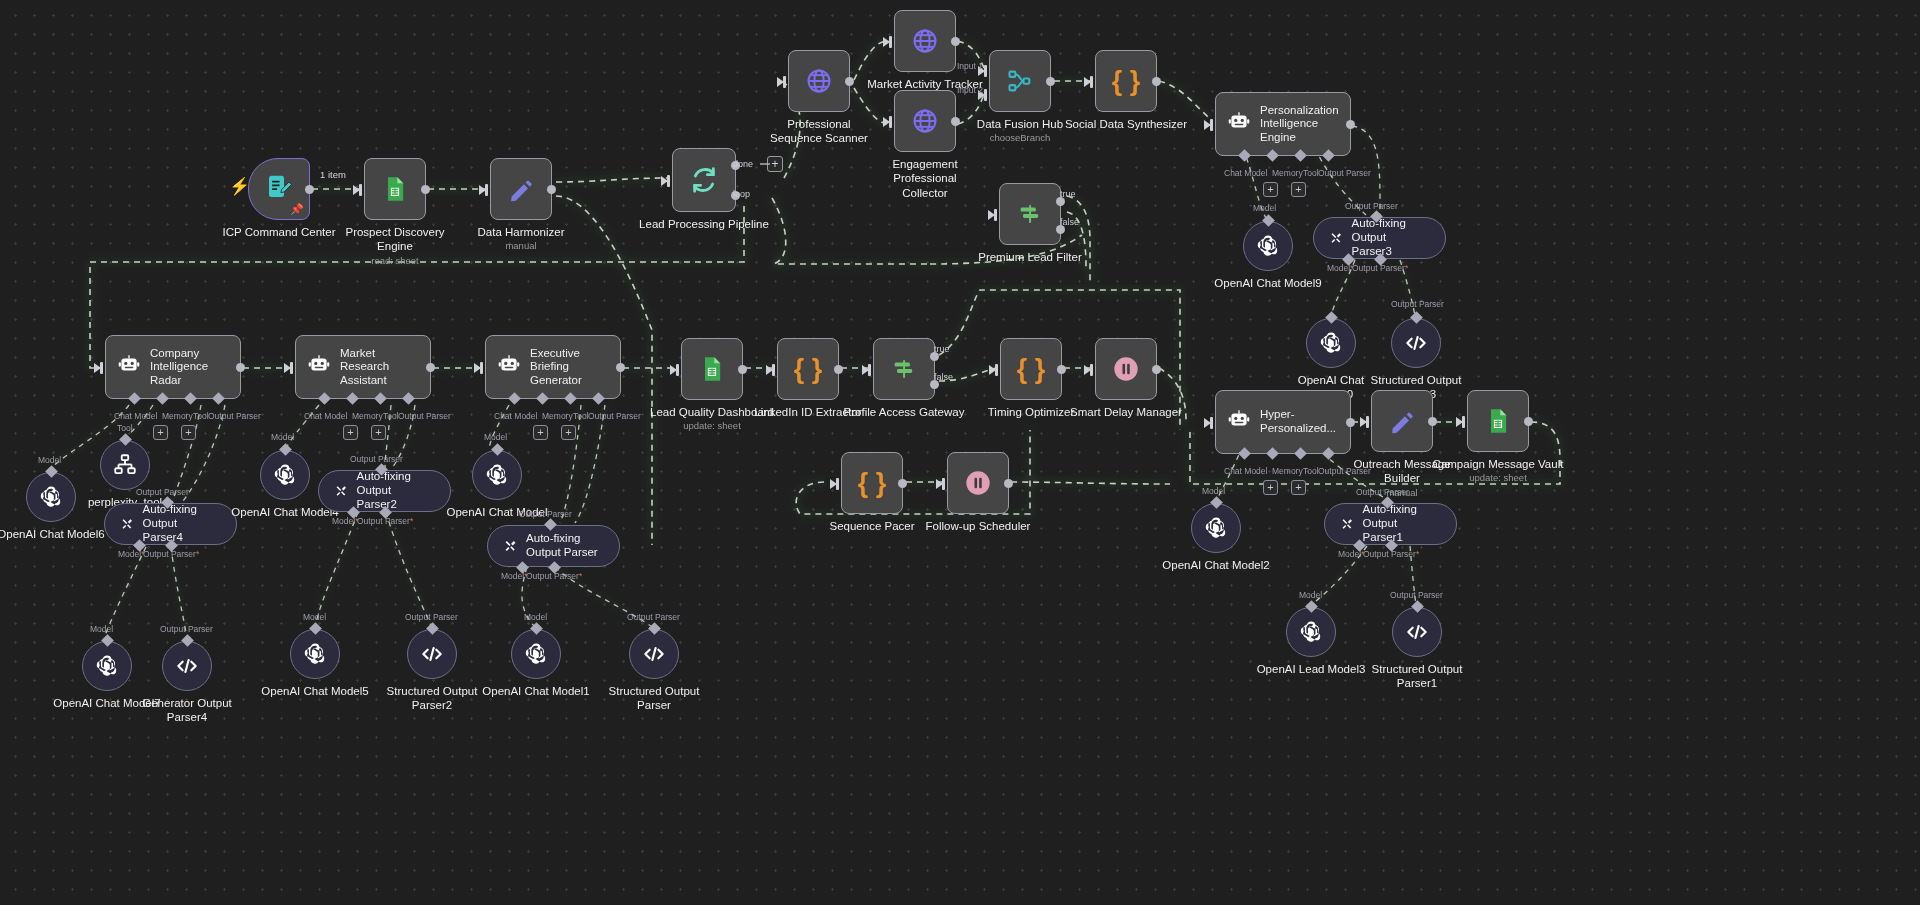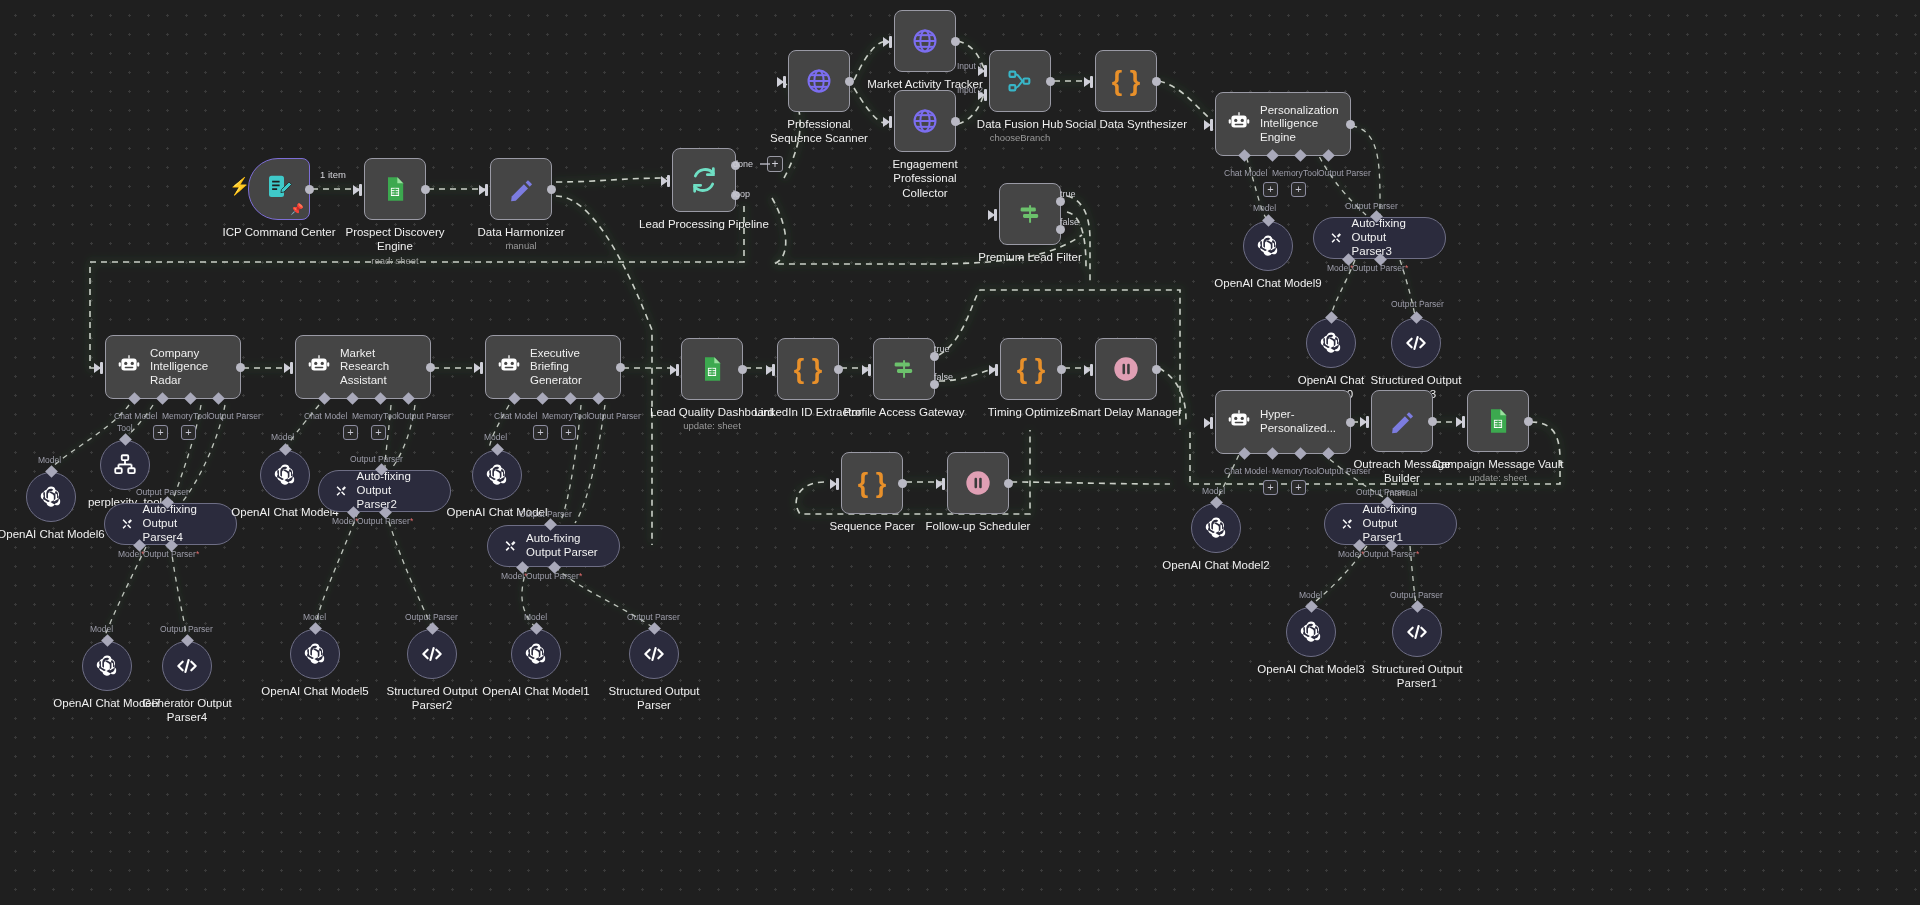--- a/index.html
+++ b/index.html
@@ -906,21 +906,21 @@
 </div>
 <div class="portlbl" style="left:627px;top:612px">Output Parser</div>
 
 <div class="node" style="left:1286px;top:607px">
   <div class="circlenode">
     <svg width="26" height="26" viewBox="0 0 24 24" fill="#fff">
           <path d="M12 2.4a4.2 4.2 0 0 0-3.9 2.7 4.2 4.2 0 0 0-2.8 6.1 4.2 4.2 0 0 0 2.5 6.4 4.2 4.2 0 0 0 8.1.5 4.2 4.2 0 0 0 2.8-6.1 4.2 4.2 0 0 0-2.5-6.4A4.2 4.2 0 0 0 12 2.4zm0 1.9c.9 0 1.7.5 2.1 1.2L10 7.9c-.5.3-.8.8-.8 1.4v4.3l-1.3-.8a.4.4 0 0 1-.2-.3V8.3c0-2.2 1.9-4 4.3-4zm4.3 2.1c1.3.4 2.2 1.6 2.2 3v4.3c0 .1-.1.3-.2.3l-3.7 2.2V11c0-.6-.3-1.1-.8-1.4L9.9 7.4l1.4-.8c.1-.1.3-.1.4 0l3.7 2.2zM6.4 7.6v4.5c0 .6.3 1.1.8 1.4l3.8 2.2-1.4.8c-.1.1-.3.1-.4 0L5.5 14.3a3.1 3.1 0 0 1 .9-6.7zm11.2 5.3a3.1 3.1 0 0 1-1 6.7l-3.7-2.1-1.4-.8 3.8-2.2c.5-.3.8-.8.8-1.4V8.6l1.3.8c.1.1.2.2.2.3v3.2z"></path>
         </svg>
     <div class="diam" style="left:20px;top:-6px"></div>
   </div>
-  <div class="caption">OpenAI Chat Model3</div>
+  <div class="caption">OpenAI Lead Model3</div>
 </div>
 <div class="portlbl" style="left:1299px;top:590px">Model</div>
 
 <div class="node" style="left:1392px;top:607px">
   <div class="circlenode">
     <svg width="26" height="26" viewBox="0 0 24 24" fill="none" stroke="#fff" stroke-width="2" stroke-linecap="round" stroke-linejoin="round">
           <polyline points="8,8 4,12 8,16"></polyline>
           <polyline points="16,8 20,12 16,16"></polyline>
           <line x1="13.5" y1="6.5" x2="10.5" y2="17.5"></line>
         </svg>

